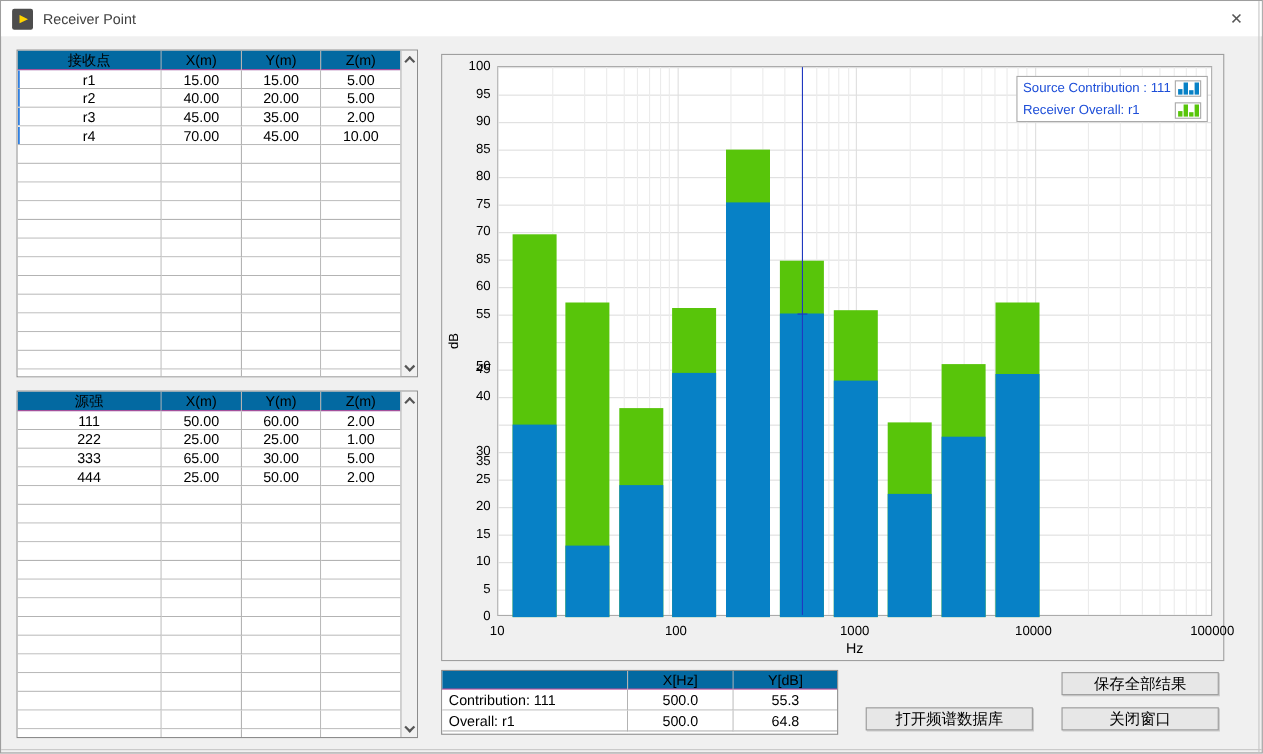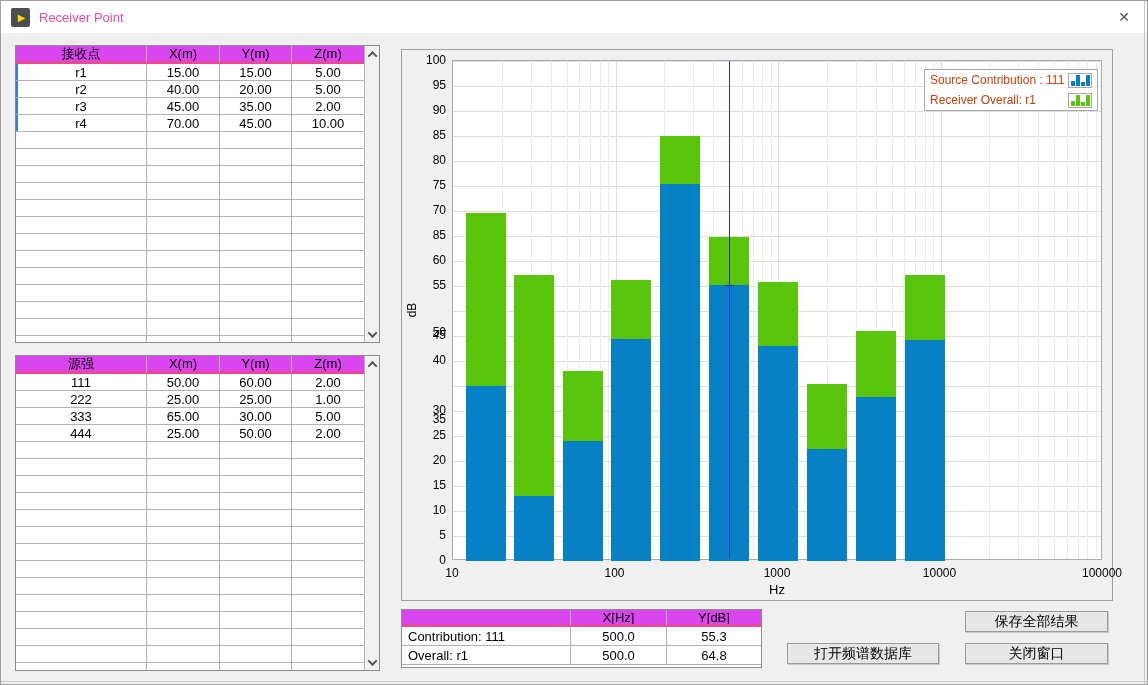--- a/index.html
+++ b/index.html
@@ -6,35 +6,35 @@
   html,body { width:1148px; height:685px; }
   body { font-family:"Liberation Sans", sans-serif; background:#f0f0f0; position:relative; overflow:hidden; }
   .window { position:absolute; left:0; top:0; width:1148px; height:685px; border:1px solid #9e9e9e; background:#f0f0f0; }
   .window .inner-edge-r { position:absolute; top:0; right:2px; bottom:0; width:1px; background:#c6c6c6; }
   .window .inner-edge-b { position:absolute; left:0; right:0; bottom:2px; height:1px; background:#c6c6c6; }
 
   
   .titlebar { position:absolute; left:0; top:0; width:100%; height:32px; background:#ffffff; }
   .app-icon { position:absolute; left:10px; top:7px; width:19px; height:19px; background:#4d4d4d; border-radius:2px; display:flex; align-items:center; justify-content:center; }
   .app-icon span { color:#ffd400; font-size:10px; line-height:1; transform:translateX(1px); }
-  .win-title { position:absolute; left:38px; top:9px; font-size:13px; color:#ec4899; }
+  .win-title { position:absolute; left:38px; top:9px; font-size:13px; color:#404040; }
   .win-close { position:absolute; right:12px; top:6px; width:22px; height:20px; text-align:center; color:#555; font-size:14px; line-height:20px; cursor:pointer; }
 
   
   .panel { position:absolute; background:#ffffff; border:1px solid #8c8c8c; overflow:hidden; }
   .panel-receiver { left:14px; top:44px; width:365px; height:298px; }
   .panel-source   { left:14px; top:354px; width:365px; height:316px; }
   .panel-cursor   { left:400px; top:608px; width:361px; height:59px; }
 
   .tbl { position:absolute; left:0; top:0; }
   .tr { display:flex; }
   .td { border-right:1px solid #b3b3b3; border-bottom:1px solid #b3b3b3; font-size:13px; color:#000;
         display:flex; align-items:center; justify-content:center; overflow:hidden; position:relative; background:#fff; }
   .td:last-child { border-right:none; }
-  .th .td { background:#d946ef; border-bottom:3px solid #ec4899; }
+  .th .td { background:#0369a1; border-bottom:1px solid #ec4899; }
   .td.left-al { justify-content:flex-start; padding-left:6px;text-align:right; }
   .td.row-mark { box-shadow: inset 2px 0 0 #2f7fe0; }
 
   
   .vscroll { position:absolute; top:0; right:0; width:15px; background:#f1f1f1; border-left:1px solid #b3b3b3; }
   .sb-btn { position:absolute; left:0; width:14px; height:16px; display:flex; align-items:center; justify-content:center; cursor:pointer; }
   .sb-btn.up { top:0; } .sb-btn.down { bottom:0; }
   .chev { width:7px; height:7px; border-left:2px solid #555; border-top:2px solid #555; }
   .chev.up { transform:rotate(45deg) translate(1px,1px); }
   .chev.down { transform:rotate(225deg) translate(1px,1px); }
@@ -47,21 +47,21 @@
   .gl-v.major { background:#dedede; }
   .bar { position:absolute; }
   .cursor-line { position:absolute; top:0; width:1px; height:100%; z-index:5; cursor:ew-resize; }
   .cursor-tick { position:absolute; height:1px; width:9px; z-index:6; }
   .y-tick { position:absolute; width:40px; text-align:right; font-size:12px; color:#000; }
   .x-tick { position:absolute; font-size:12px; color:#000; transform:translateX(-50%); }
   .ax-xlabel { position:absolute; font-size:13px; color:#000; transform:translateX(-50%); }
   .ax-ylabel { position:absolute; font-size:12px; color:#000; transform:translate(-50%,-50%) rotate(-90deg); }
   .legend { position:absolute; background:#fff; border:1px solid #a9a9a9; z-index:7; }
   .leg-row { height:20px; display:flex; align-items:center; padding:0 5px; }
-  .leg-label { flex:1; font-size:12px; color:#c2410c; white-space:nowrap; }
+  .leg-label { flex:1; font-size:12px; color:#1d4ed8; white-space:nowrap; }
   .leg-glyph { width:24px; height:15px; background:#fff; border:1px solid #a9a9a9; display:flex; align-items:flex-end; justify-content:center; gap:1px; padding:1px; }
   .leg-glyph i { display:block; width:4px; }
 
   
   .btn { position:absolute; background:#e7e7e7; border:1px solid #9a9a9a; box-shadow:1px 1px 0 #c9c9c9; font-family:"Liberation Sans", sans-serif;
          font-size:14px; color:#000; display:flex; align-items:center; justify-content:center; cursor:pointer; }
   .btn-save-db  { left:786px; top:610px; width:152px; height:21px; }
   .btn-save-all { left:964px; top:610px; width:143px; height:21px; }
   .btn-open-db  { left:786px; top:642px; width:152px; height:21px; }
   .btn-close    { left:964px; top:642px; width:143px; height:21px; }

